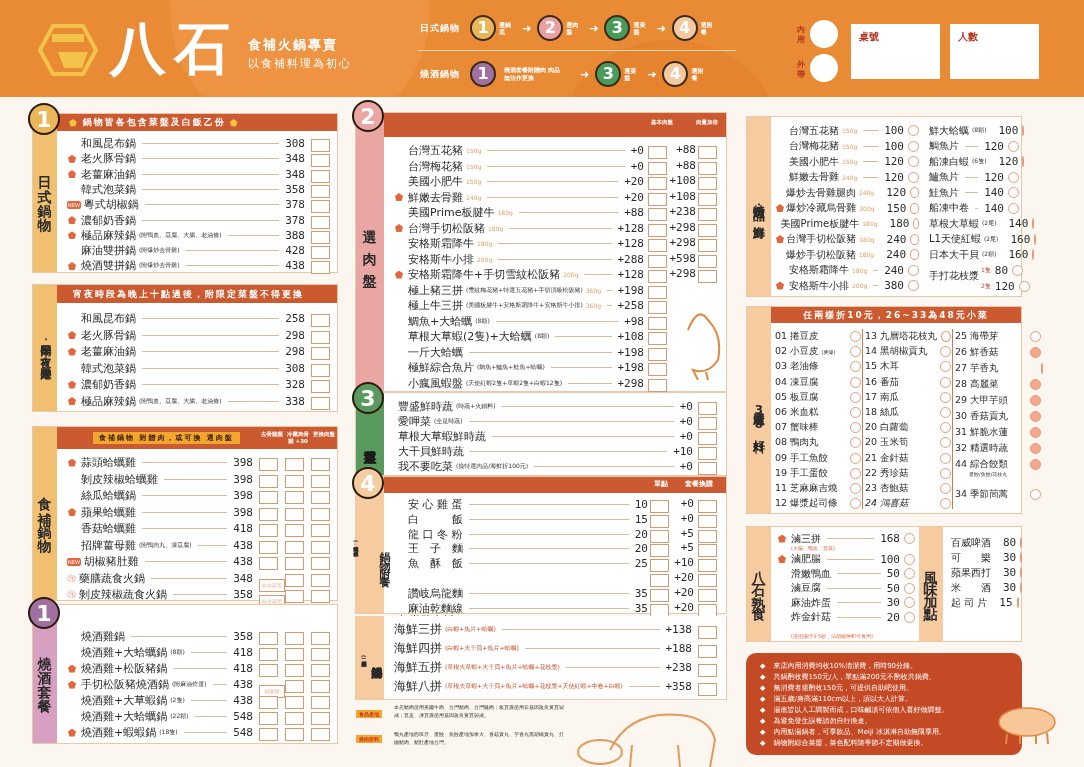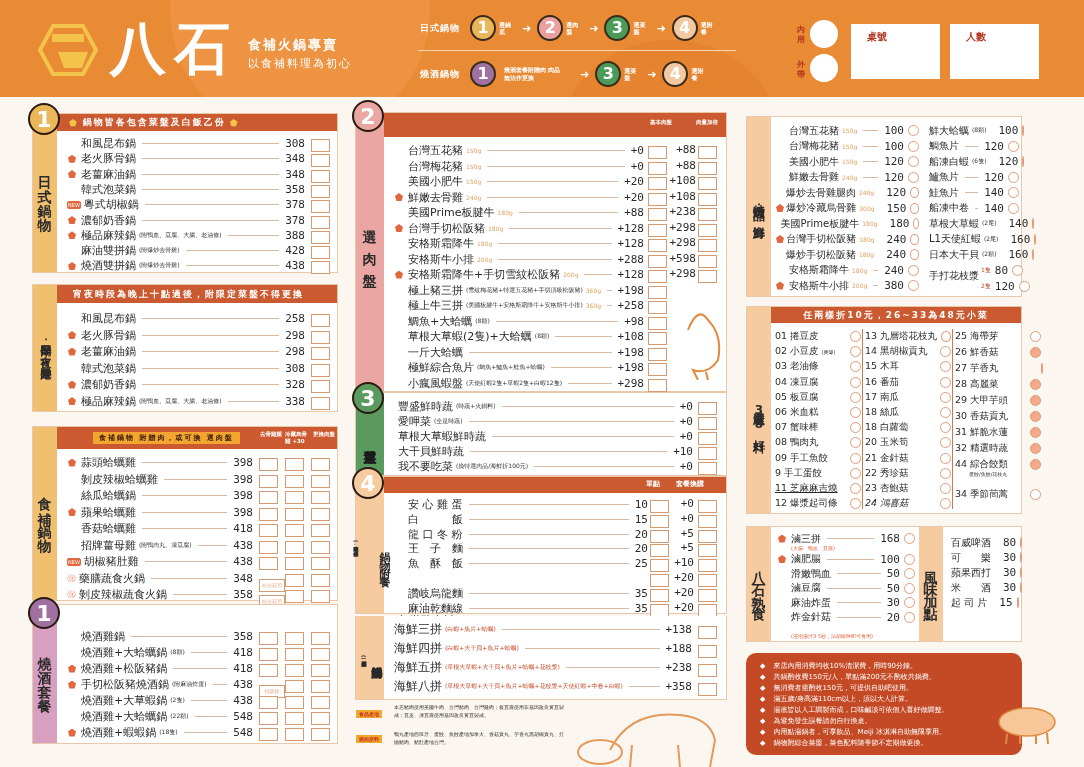--- a/index.html
+++ b/index.html
@@ -12,39 +12,39 @@
 .tag2{position:absolute;left:248px;top:56px;color:#fff;font-size:11px;letter-spacing:2px}
 .flow{position:absolute;left:410px;top:8px;width:330px;height:84px}
 .flowrow{position:absolute;left:0;display:flex;align-items:center;height:36px}
 .flowrow .lbl{color:#fff;font-size:9px;font-weight:bold;width:60px;text-align:center;letter-spacing:1px}
 .step{width:26px;height:26px;border-radius:50%;border:2px solid #3a2a1a;color:#fff;font-weight:bold;font-size:16px;display:flex;align-items:center;justify-content:center;line-height:1}
 .steplbl{color:#fff;font-size:6px;width:14px;line-height:7px;margin:0 3px;font-weight:bold}
 .arrow{color:#fff;font-size:11px;margin:0 6px}
 .flowsep{position:absolute;left:8px;top:42px;width:318px;height:1px;background:#fbd5ae}
 .ordlbl{position:absolute;color:#b3351f;font-size:8px;font-weight:bold;width:10px;line-height:10px}
 .circ{position:absolute;width:28px;height:28px;border-radius:50%;background:#fff}
-.obox{position:absolute;background:#fff;width:89px;height:55px;color:#b3351f;font-size:10px;font-weight:bold;padding:6px 16px}
+.obox{position:absolute;background:#fff;width:89px;height:55px;color:#b3351f;font-size:10px;font-weight:bold;padding:6px 8px}
 .panel{position:absolute;background:#fff;border:1px solid #e8c8a8}
 .side{position:absolute;left:0;top:0;bottom:0;width:20px;display:flex;flex-direction:column;align-items:center;justify-content:center;font-weight:bold;font-size:14px;line-height:28px}
 .num{position:absolute;width:32px;height:32px;border-radius:50%;border:2px solid #2a1a10;color:#fff;font-size:22px;font-weight:bold;display:flex;align-items:center;justify-content:center;z-index:3}
 .bar{position:absolute;background:#cc5a30;color:#fff;font-size:9px;font-weight:bold;letter-spacing:2px;display:flex;align-items:center}
 .row{position:absolute;display:flex;align-items:center;font-size:11px;height:15px;white-space:nowrap}
 .dot{width:10px;height:10px;display:inline-block;margin-right:4px;position:relative}
 .dot::before{content:"";position:absolute;left:1px;top:1px;width:8px;height:8px;background:#e2663e;clip-path:polygon(50% 0,100% 38%,82% 100%,18% 100%,0 38%)}
 .newb{display:inline-block;background:#e2663e;color:#fff;font-size:5px;padding:0 1px;margin-right:3px;border-radius:2px;height:8px;line-height:8px}
 .line{flex:1;height:1px;background:#d9b9a0;margin:0 6px}
 .price{font-family:"DejaVu Sans Mono",monospace;font-size:11px;text-align:right}
 .box{width:19px;height:13px;border:1px solid #d59a72;display:inline-block;margin-left:4px;background:#fff}
 .note{font-size:6px;color:#333;margin-left:3px}
 .gram{font-size:6px;color:#e0a060;margin-left:3px}
 .oc{width:11px;height:11px;border:1px solid #e49a78;border-radius:50%;display:inline-block;margin-left:4px;background:#fff}
 .oc.fill{background:#f2a98c}
 .rules{position:absolute;left:746px;top:653px;width:276px;height:102px;background:#c44a26;border-radius:10px;color:#fff;font-size:7px;padding:8px 14px;line-height:11px}
 .rules div::before{content:"◆ ";margin-right:6px}
-.hdsm{position:absolute;color:#fff;font-size:5.5px;font-weight:bold;text-align:left;line-height:7px}
+.hdsm{position:absolute;color:#fff;font-size:5.5px;font-weight:bold;text-align:center;line-height:7px}
 .src{position:absolute;font-size:5px;line-height:8px;color:#333}
 .srclbl{position:absolute;background:#f2a62f;color:#c43a1e;font-size:5px;padding:1px 3px;font-weight:bold}
 </style>
 </head>
 <body>
 
 <div class="hdr">
   <div class="blob" style="left:170px;top:-120px;width:260px;height:260px"></div>
   <div class="blob" style="left:560px;top:40px;width:220px;height:200px;background:#e27f2b"></div>
   <svg class="logo" viewBox="0 0 60 52">
@@ -948,25 +948,25 @@
         <span>08 鴨肉丸</span>
         <span style="flex: 1 1 0%;"></span>
         <span class="oc"></span>
       </div>
       <div class="row" style="left: 28px; top: 143.6px; width: 86px; font-size: 9.5px;">
         <span>09 手工魚餃</span>
         <span style="flex: 1 1 0%;"></span>
         <span class="oc"></span>
       </div>
       <div class="row" style="left: 28px; top: 158.8px; width: 86px; font-size: 9.5px;">
-        <span>9 手工蛋餃</span>
-        <span style="flex: 1 1 0%;"></span>
-        <span class="oc"></span>
-      </div>
-      <div class="row" style="left: 28px; top: 174px; width: 86px; font-size: 9.5px; text-decoration: underline;">
+        <span>19 手工蛋餃</span>
+        <span style="flex: 1 1 0%;"></span>
+        <span class="oc"></span>
+      </div>
+      <div class="row" style="left: 28px; top: 174px; width: 86px; font-size: 9.5px;">
         <span>11 芝麻麻吉燒</span>
         <span style="flex: 1 1 0%;"></span>
         <span class="oc"></span>
       </div>
       <div class="row" style="left: 28px; top: 189.2px; width: 86px; font-size: 9.5px;">
         <span>12 爆漿起司條</span>
         <span style="flex: 1 1 0%;"></span>
         <span class="oc"></span>
       </div>
       <div style="position: absolute; left: 115px; top: 22px; width: 1px; height: 180px; background: rgb(204, 122, 80);"></div>
@@ -994,21 +994,21 @@
         <span>17 南瓜</span>
         <span style="flex: 1 1 0%;"></span>
         <span class="oc"></span>
       </div>
       <div class="row" style="left: 118px; top: 98px; width: 86px; font-size: 9.5px;">
         <span>18 絲瓜</span>
         <span style="flex: 1 1 0%;"></span>
         <span class="oc"></span>
       </div>
       <div class="row" style="left: 118px; top: 113.2px; width: 86px; font-size: 9.5px;">
-        <span>18 白蘿蔔</span>
+        <span>20 白蘿蔔</span>
         <span style="flex: 1 1 0%;"></span>
         <span class="oc"></span>
       </div>
       <div class="row" style="left: 118px; top: 128.4px; width: 86px; font-size: 9.5px;">
         <span>20 玉米筍</span>
         <span style="flex: 1 1 0%;"></span>
         <span class="oc"></span>
       </div>
       <div class="row" style="left: 118px; top: 143.6px; width: 86px; font-size: 9.5px;">
         <span>21 金針菇</span>

